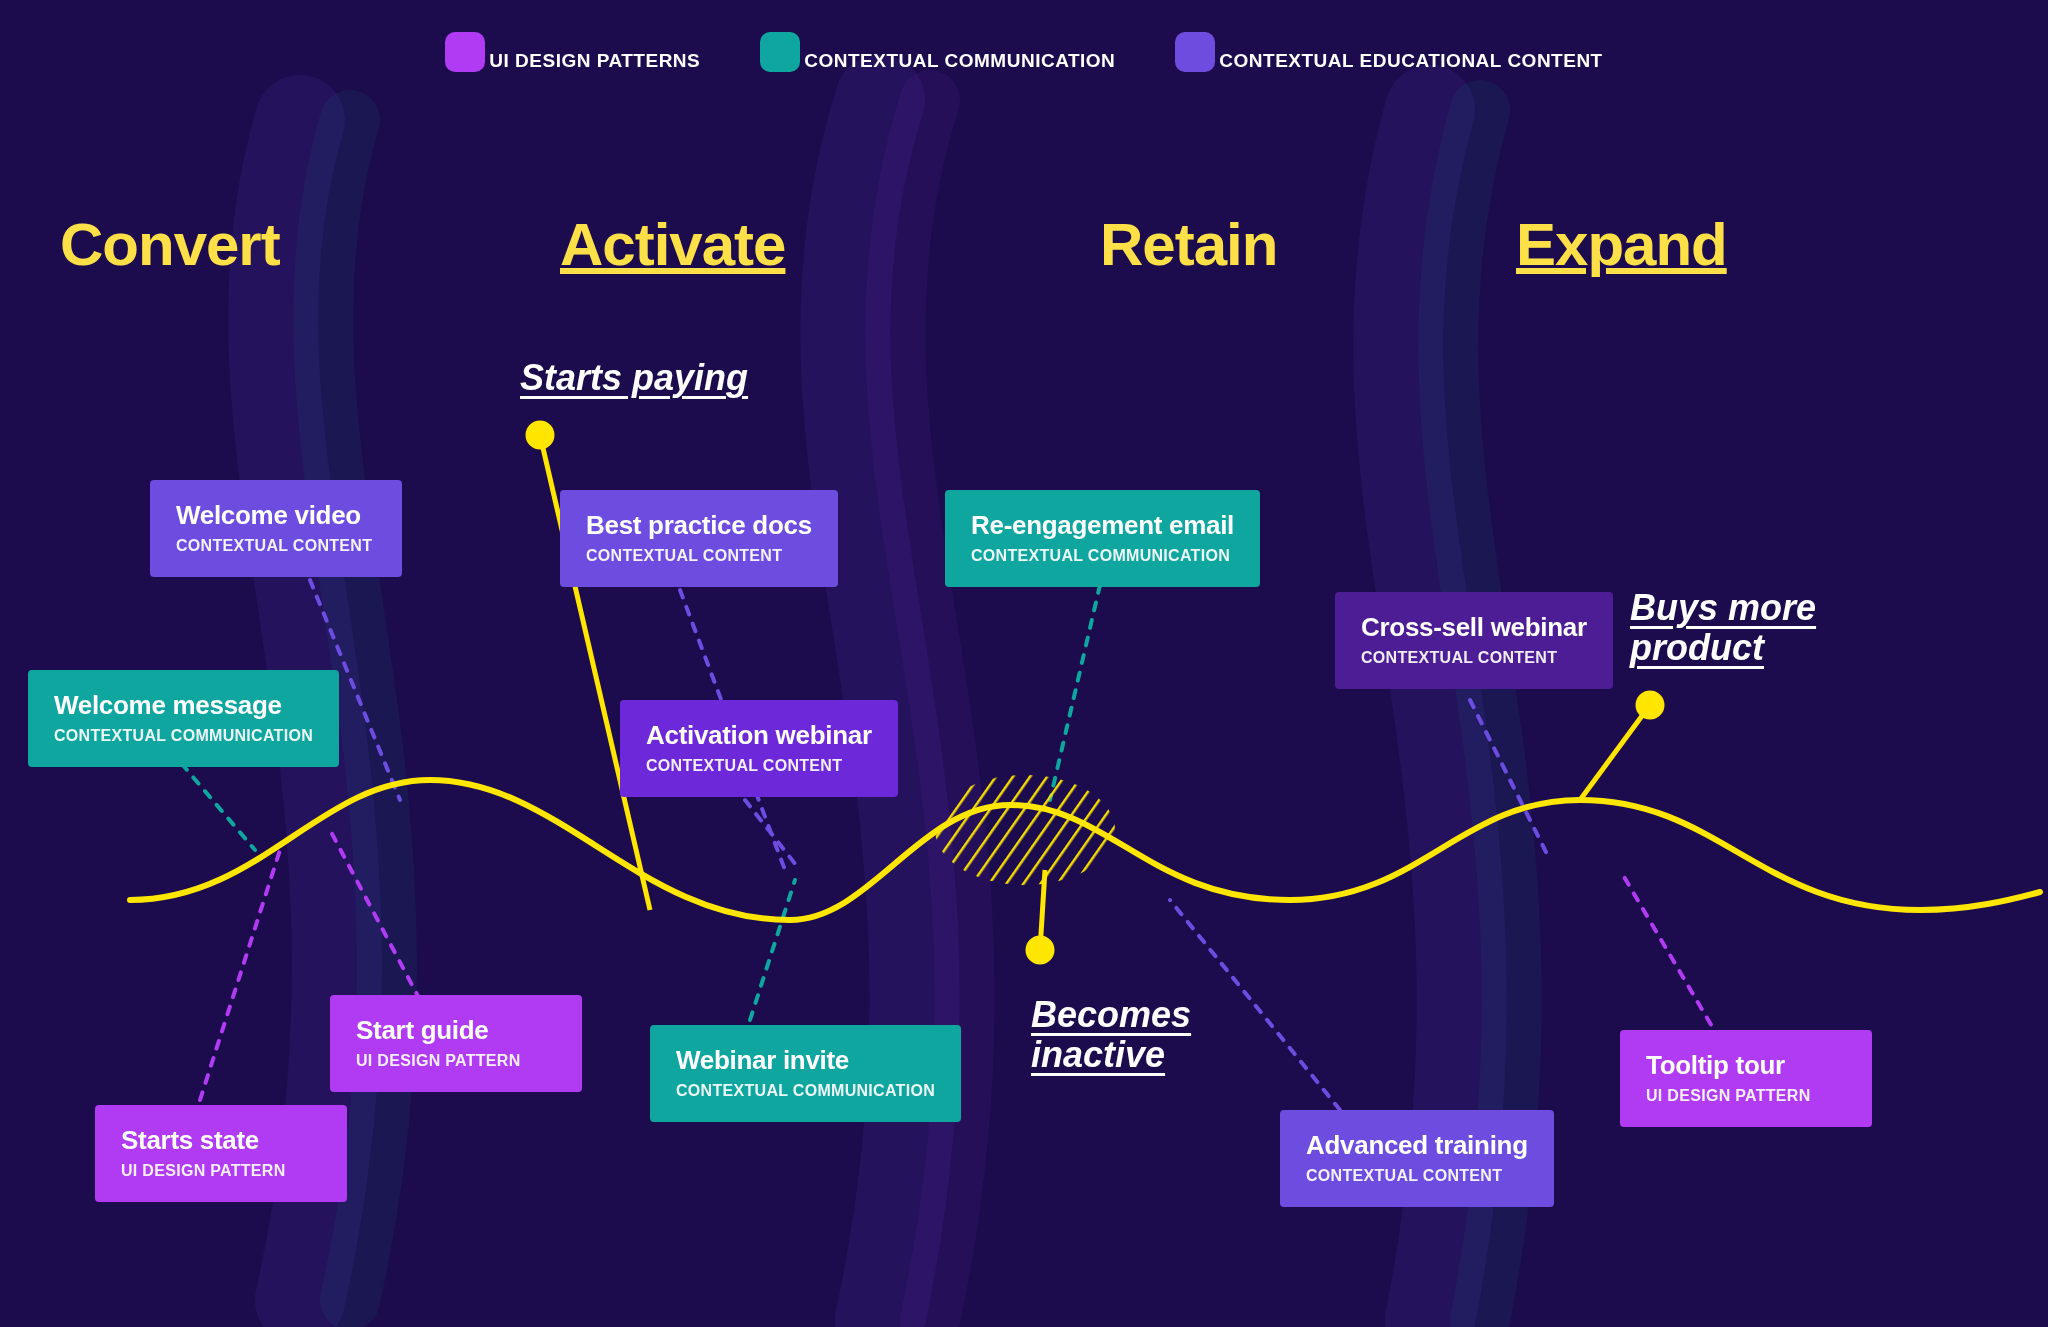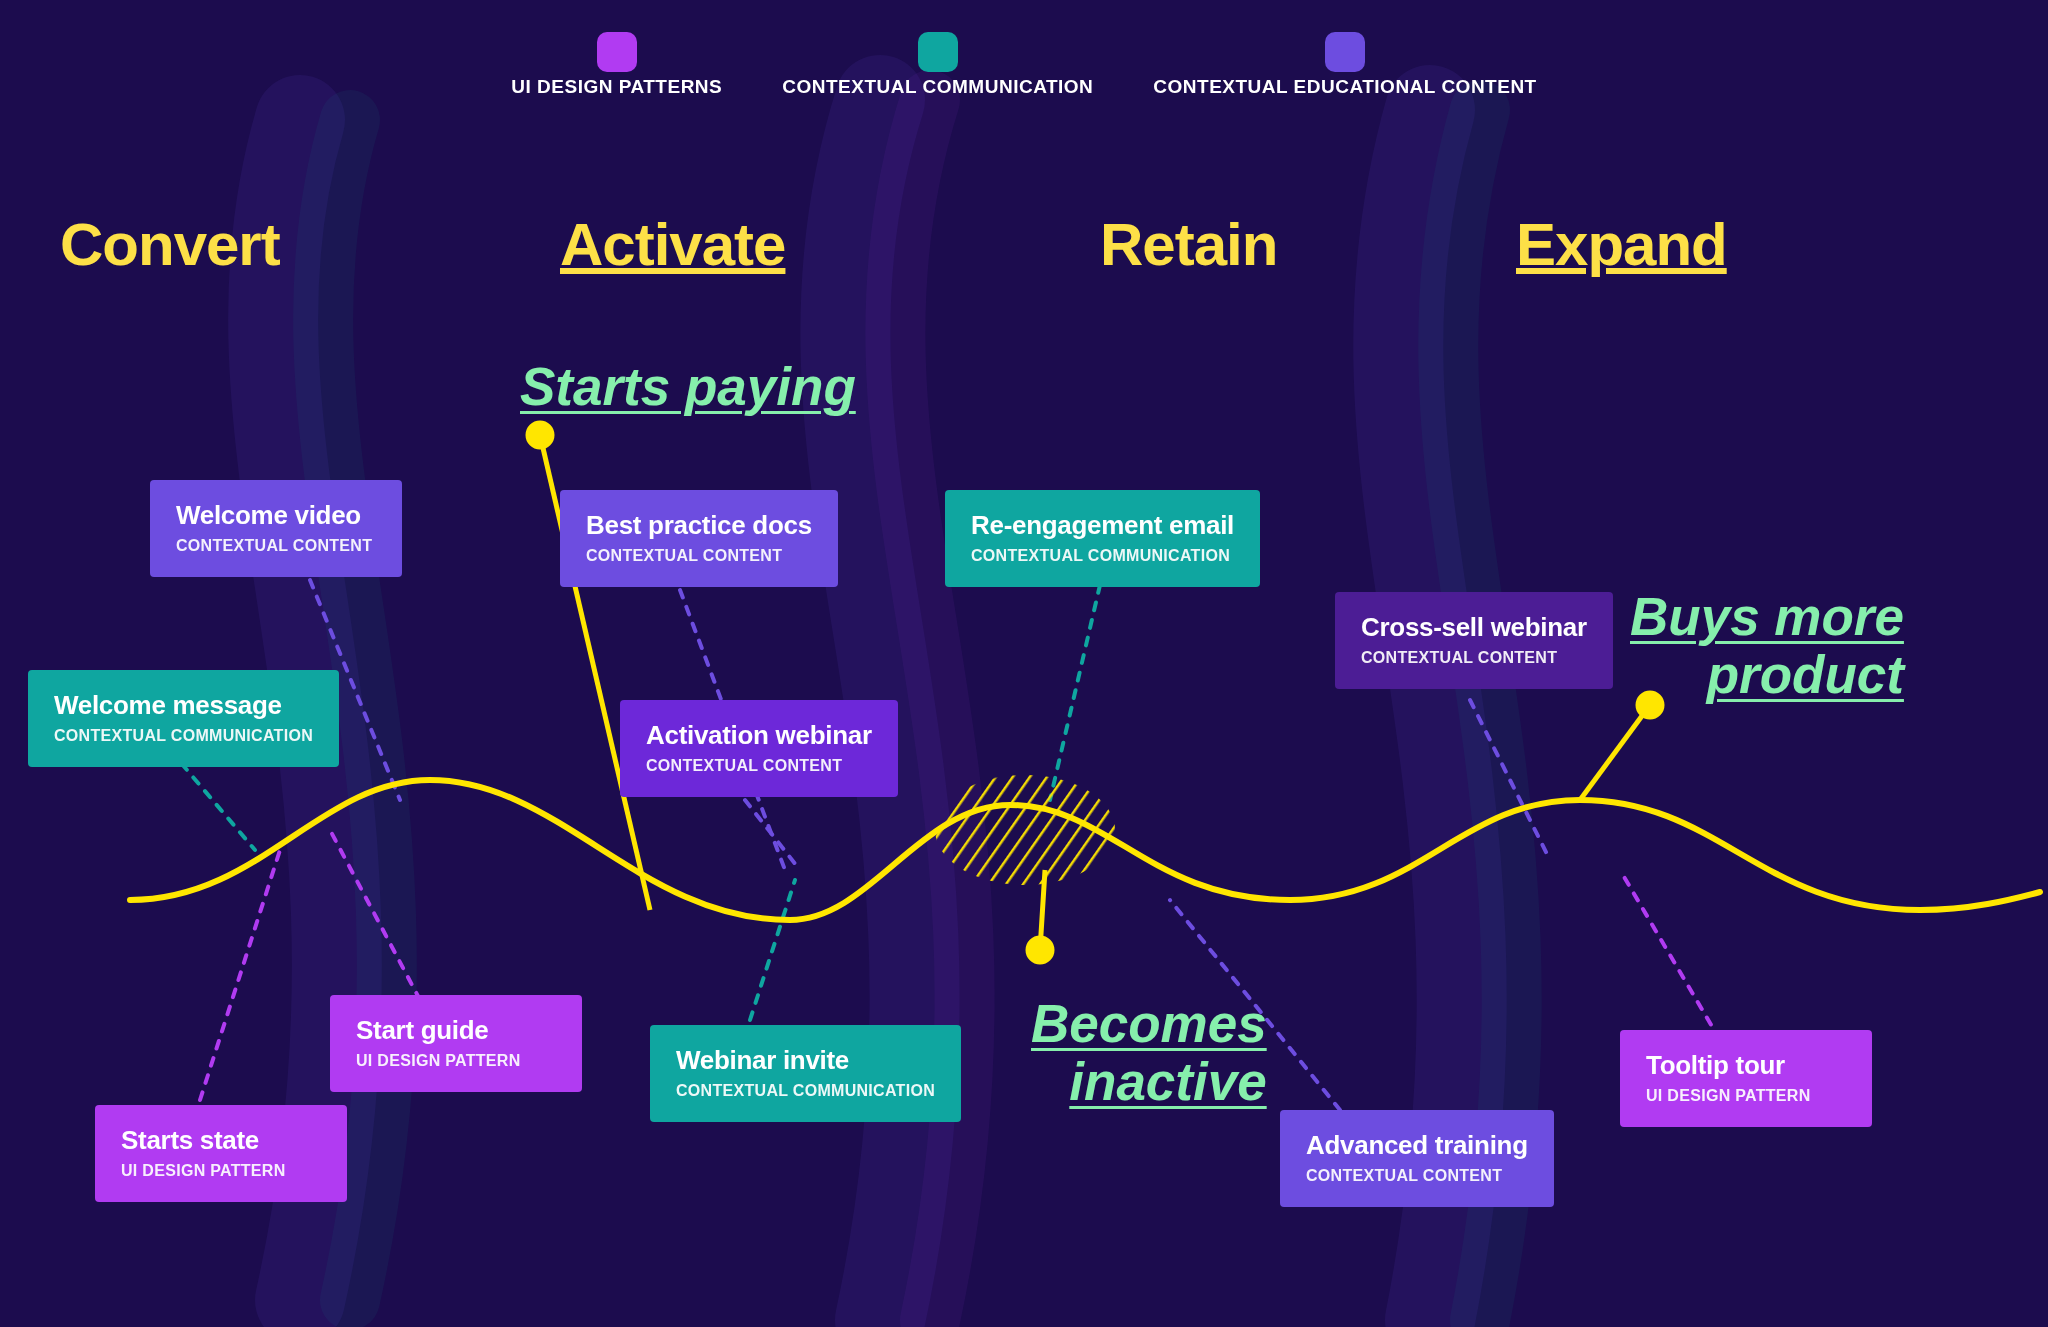--- a/index.html
+++ b/index.html
@@ -28,23 +28,22 @@
     position: absolute;
     top: 32px;
     left: 0;
     width: 2048px;
     display: flex;
     justify-content: center;
     gap: 60px;
   }
   .legend-item {
     display: flex;
-    align-items: center;
+    align-items: flex-end;
     gap: 4px;
-    flex-direction: column;
   }
   .legend-swatch {
     width: 40px;
     height: 40px;
     border-radius: 10px;
   }
   .legend-label {
     color: #fff;
     font-size: 19px;
     font-weight: 600;
@@ -56,29 +55,28 @@
     position: absolute;
     color: #fde047;
     font-size: 60px;
     font-weight: 700;
     letter-spacing: -1px;
   }
 
   
   .milestone {
     position: absolute;
-    color: #86efac;
+    color: #ffffff;
     font-style: italic;
     font-weight: 800;
-    font-size: 53px;
+    font-size: 36px;
     line-height: 1.1;
     text-decoration: underline;
     text-underline-offset: 6px;
     text-decoration-thickness: 3px;
-    text-align: right;
   }
 
   
   .card {
     position: absolute;
     border-radius: 4px;
     padding: 20px 26px 22px 26px;
     color: #fff;
     min-width: 200px;
   }

